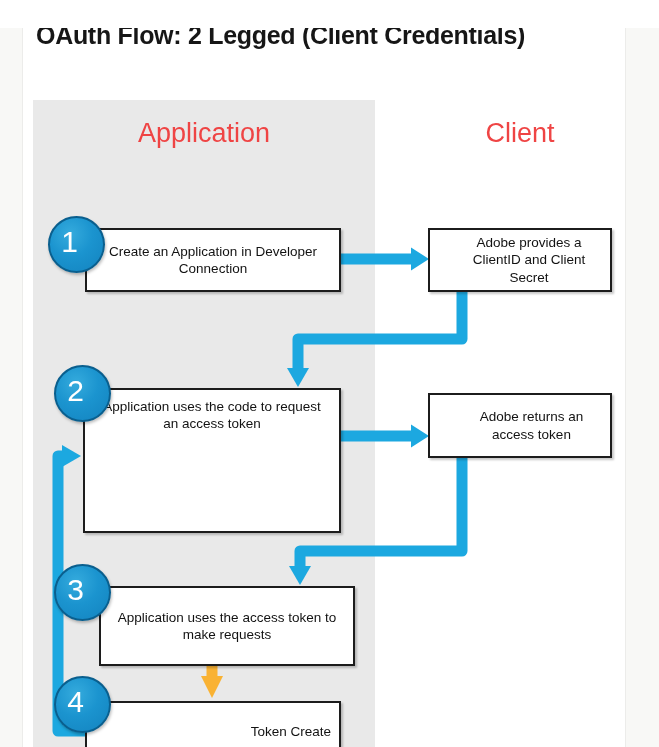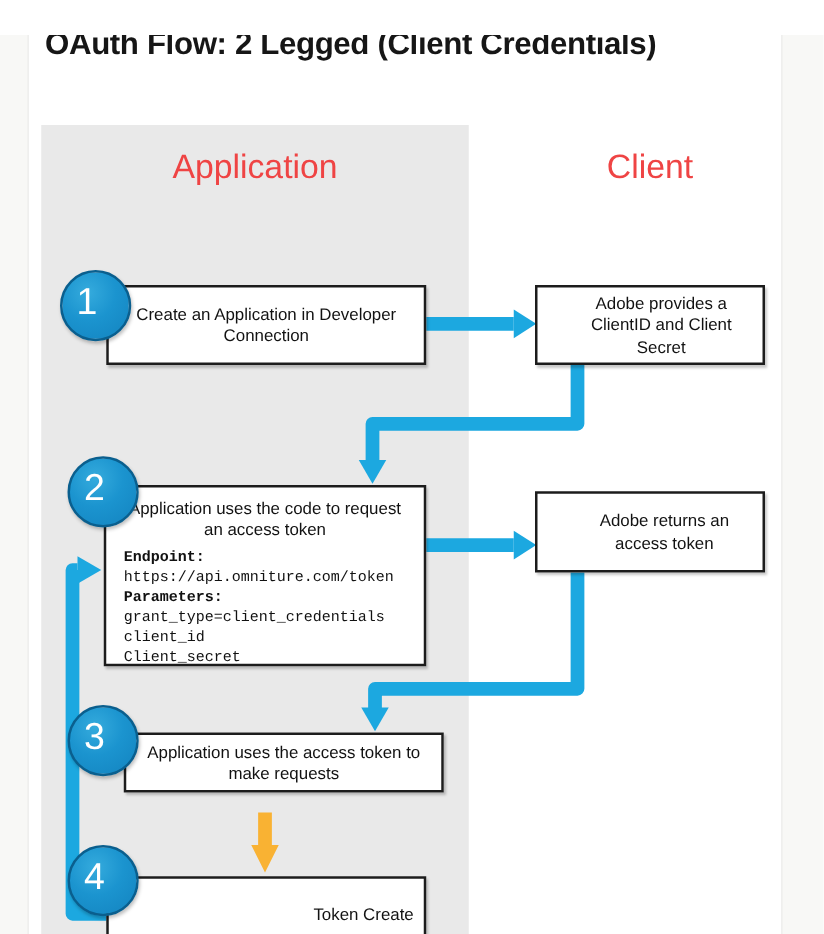--- a/index.html
+++ b/index.html
@@ -32,21 +32,21 @@
     flex-direction:column;align-items:stretch;justify-content:flex-start;
     padding:8px 6px 6px 14px;text-align:left;
   }
   #box-app2 .node-title{text-align:center;line-height:17px;padding-right:8px;}
   #box-app2 .code-block{
     margin-top:6px;font-family:"Liberation Mono",monospace;font-size:12px;
     line-height:16px;color:#111;white-space:nowrap;
   }
   .code-bold{font-weight:bold;}
   #box-adobe2{left:428px;top:365px;width:184px;height:65px;padding-left:31px;}
-  #box-app3{left:99px;top:558px;width:256px;height:48px;}
+  #box-app3{left:99px;top:558px;width:256px;height:80px;}
   #box-app4{left:85px;top:673px;width:256px;height:61px;}
   .badge{
     position:absolute;width:57px;height:57px;border-radius:50%;
     border:2px solid #0a5f8e;box-sizing:border-box;
     background:radial-gradient(circle at 38% 30%,#35abdd 0%,#1b94cf 45%,#1383bf 100%);
     color:#ffffff;font-size:30px;font-weight:400;
     display:flex;align-items:center;justify-content:center;
     padding-right:14px;padding-bottom:6px;z-index:3;
     box-shadow:1px 2px 3px rgba(0,0,0,0.25);
   }
@@ -95,28 +95,20 @@
   <div id="box-app1" class="node">
     <span>Create an Application in Developer Connection</span>
   </div>
 
   <div id="box-adobe1" class="node">
     <span>Adobe provides a ClientID and Client Secret</span>
   </div>
 
   <div id="box-app2" class="node">
     <div class="node-title">Application uses the code to request an access token</div>
-    <div class="code-block">
-      <div class="code-bold">Endpoint:</div>
-      <div>https://api.omniture.com/token</div>
-      <div class="code-bold">Parameters:</div>
-      <div>grant_type=client_credentials</div>
-      <div>client_id</div>
-      <div>Client_secret</div>
-    </div>
   </div>
 
   <div id="box-adobe2" class="node">
     <span>Adobe returns an access token</span>
   </div>
 
   <div id="box-app3" class="node">
     <span>Application uses the access token to make requests</span>
   </div>
 

